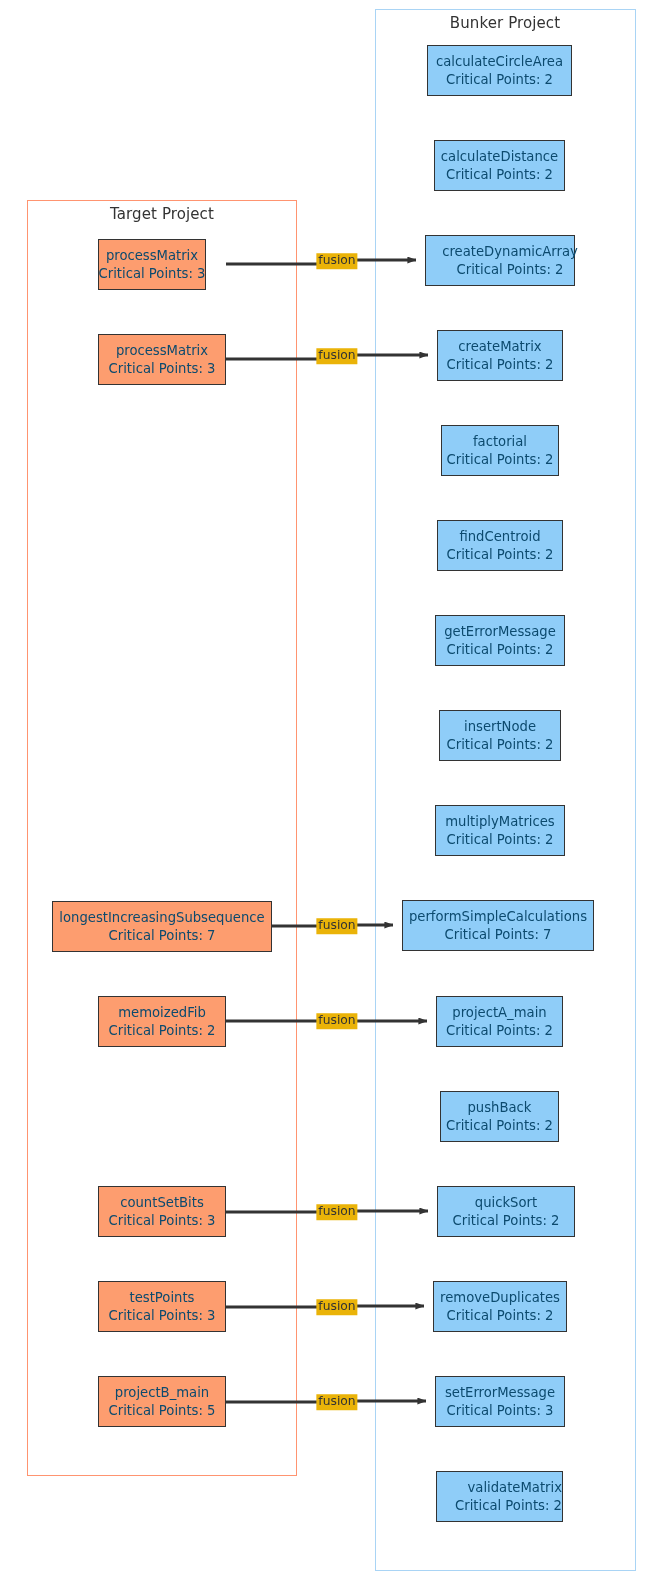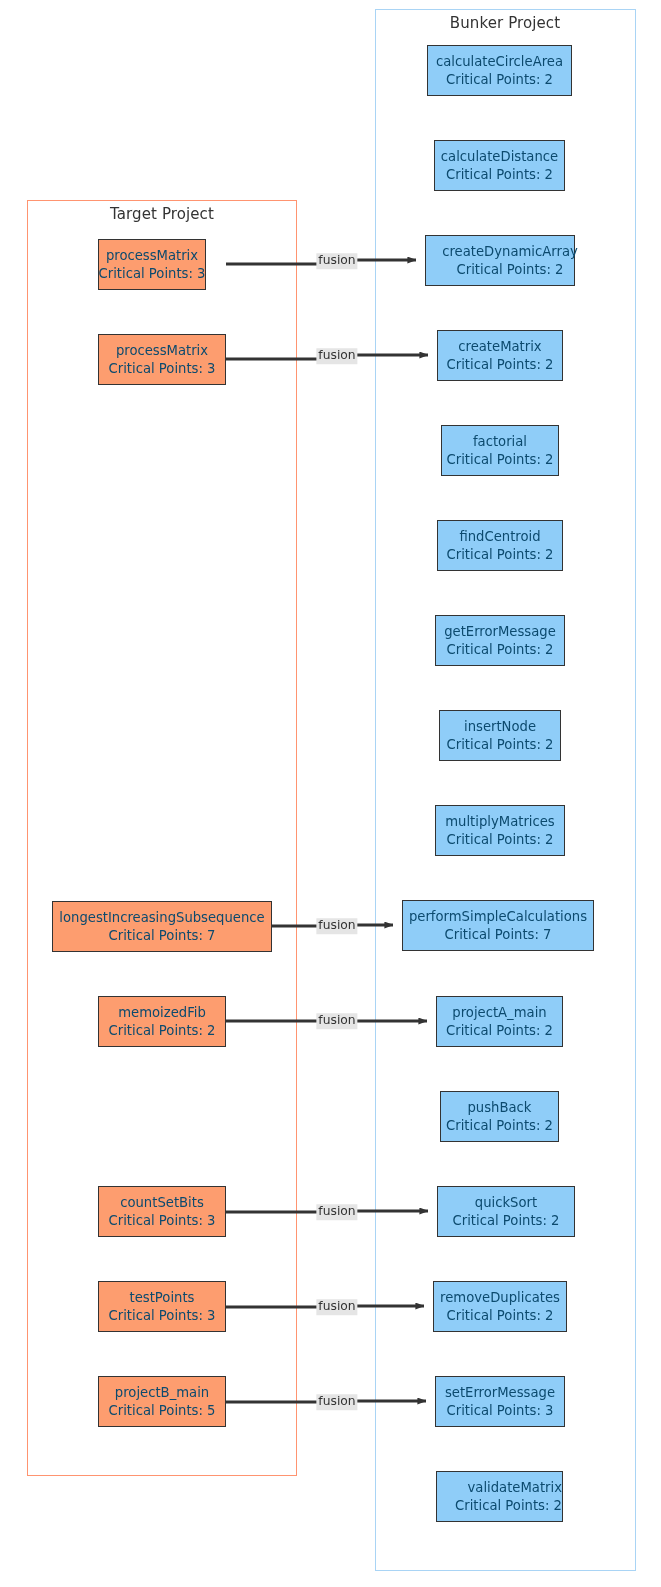--- a/index.html
+++ b/index.html
@@ -70,21 +70,21 @@
     overflow: visible;
   }
   .edge-line {
     stroke: #333333;
     stroke-width: 3.1px;
     fill: none;
   }
   .edge-label {
     position: absolute;
     transform: translate(-50%, -50%);
-    background: #e5e5e5;
+    background: #eab308;
     color: #333333;
     font-size: 12.3px;
     padding: 1px 2px;
     white-space: nowrap;
     line-height: 1.1;
   }
 </style>
 </head>
 <body>
 

